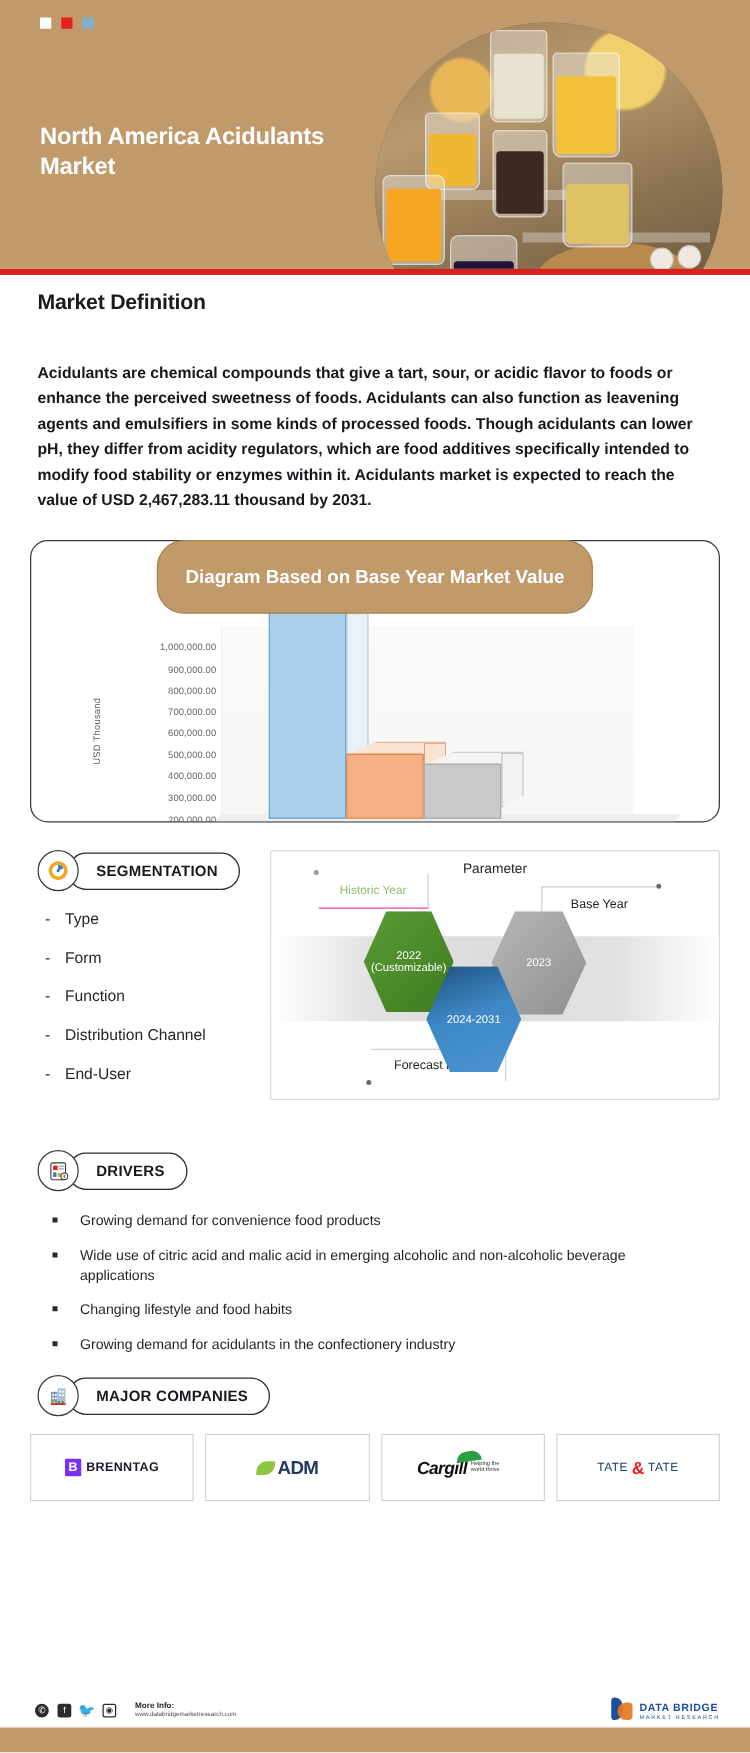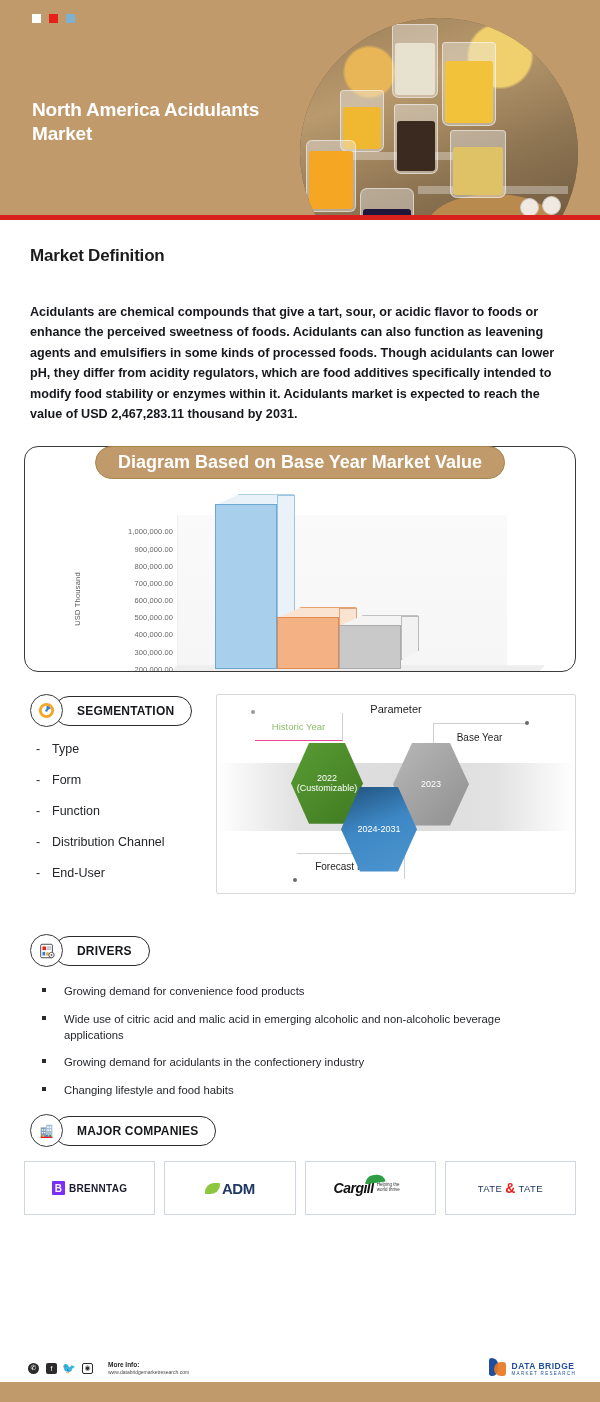--- a/index.html
+++ b/index.html
@@ -83,39 +83,39 @@
   }
   .shelf {
     position: absolute; background: rgba(255,255,255,0.32);
   }
   .sh1 { left: 20px; top: 134px; width: 150px; height: 8px; }
   .sh2 { left: 118px; top: 168px; width: 150px; height: 8px; }
 
   .header-rule { height: 5px; background: #d8201c; }
 
   
-  .market-def { padding: 26px 30px 0 30px; position: relative; z-index: 1; }
+  .market-def { padding: 12px 30px 0 30px; position: relative; z-index: 1; }
   .section-heading {
     font-size: 17px; font-weight: bold; color: #1b1b1b; letter-spacing: -0.2px;
   }
   .def-body {
     margin-top: 36px;
     font-size: 12.6px;
     line-height: 1.62;
     color: #16181c;
     font-weight: bold;
   }
 
   
   .chart-wrap { position: relative; margin: 22px 24px 0 24px; }
   .chart-chip {
     position: absolute; left: 50%; top: 0; transform: translate(-50%, 0);
     background: #c09a6b; color: #fff;
-    font-size: 18px; font-weight: bold;
-    padding: 5px 22px; border-radius: 22px;
+    font-size: 15px; font-weight: bold;
+    padding: 20px 22px; border-radius: 22px;
     white-space: nowrap; z-index: 3;
     border: 1px solid #a8854c;
   }
   .chart-card {
     border: 1px solid #3a3a3a; border-radius: 14px;
     background: #fff; height: 226px;
     position: relative; overflow: hidden; padding-left: 44px;
   }
   .plot {
     position: absolute; left: 0; top: 0; right: 0; bottom: 0;
@@ -534,22 +534,22 @@
         <circle cx="15" cy="14.5" r="3" fill="#ffffff" stroke="#3a3a3a" stroke-width="0.9"></circle>
         <rect x="14.2" y="13.2" width="1.7" height="2.6" fill="#6a7a8a"></rect>
       </svg>
     </div>
     <div class="pill-label">DRIVERS</div>
   </div>
 
   <ul class="drivers-list">
     <li>Growing demand for convenience food products</li>
     <li>Wide use of citric acid and malic acid in emerging alcoholic and non-alcoholic beverage applications</li>
+    <li>Changing lifestyle and food habits</li>
     <li>Growing demand for acidulants in the confectionery industry</li>
-    <li>Changing lifestyle and food habits</li>
   </ul>
 </div>
 
 <div class="companies-block">
   <div class="pill-row">
     <div class="pill-icon">
       <svg width="18" height="18" viewBox="0 0 20 20" aria-hidden="true">
         <rect x="3" y="6" width="6" height="11" fill="#7f9bb5"></rect>
         <rect x="9" y="3" width="7" height="14" fill="#a9c0d4"></rect>
         <rect x="4.2" y="8" width="1.6" height="1.6" fill="#ffffff"></rect>

